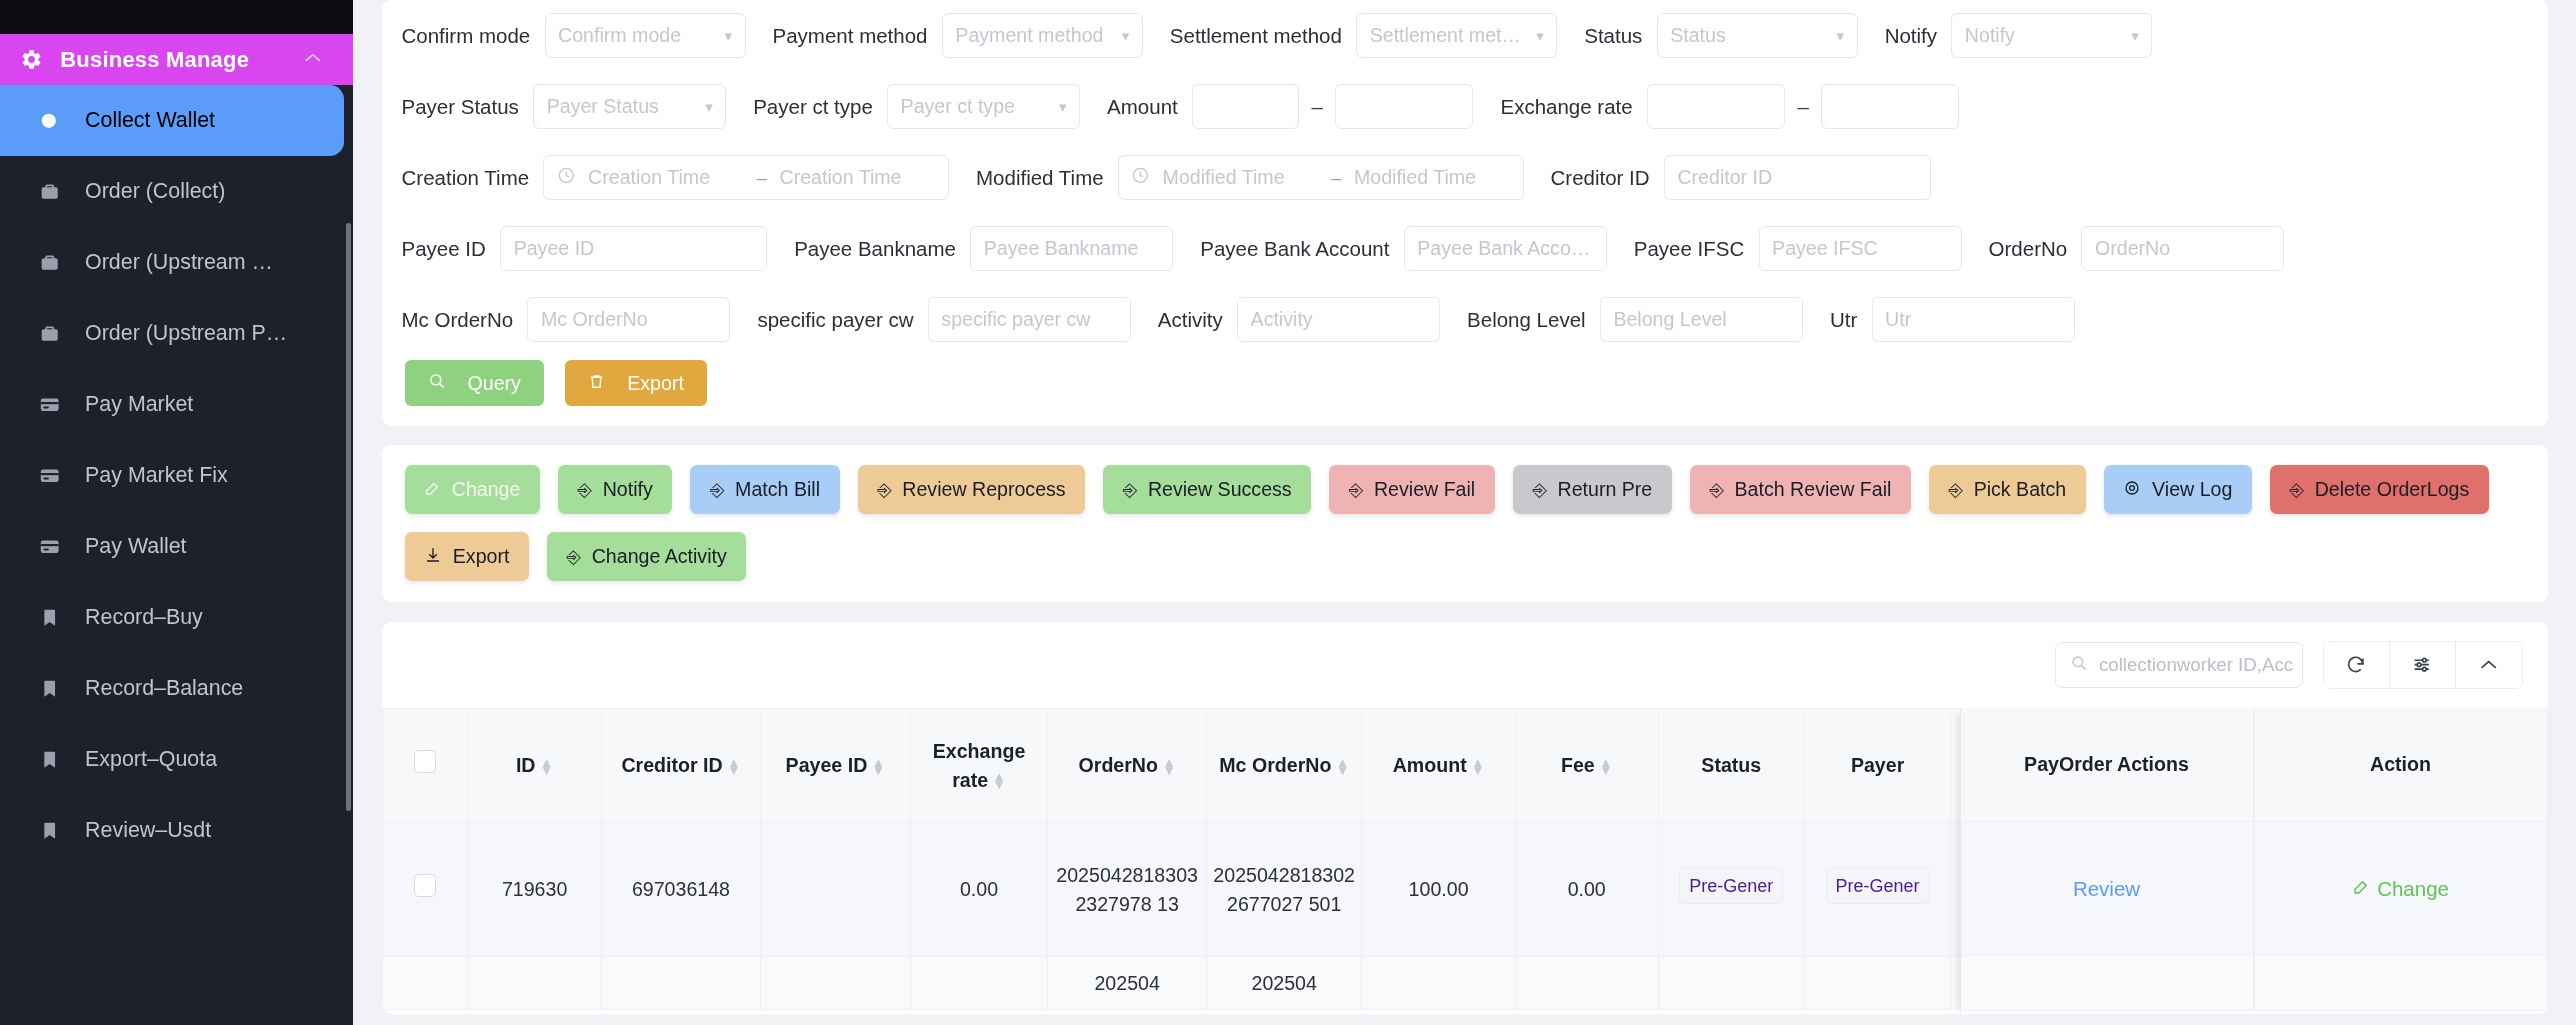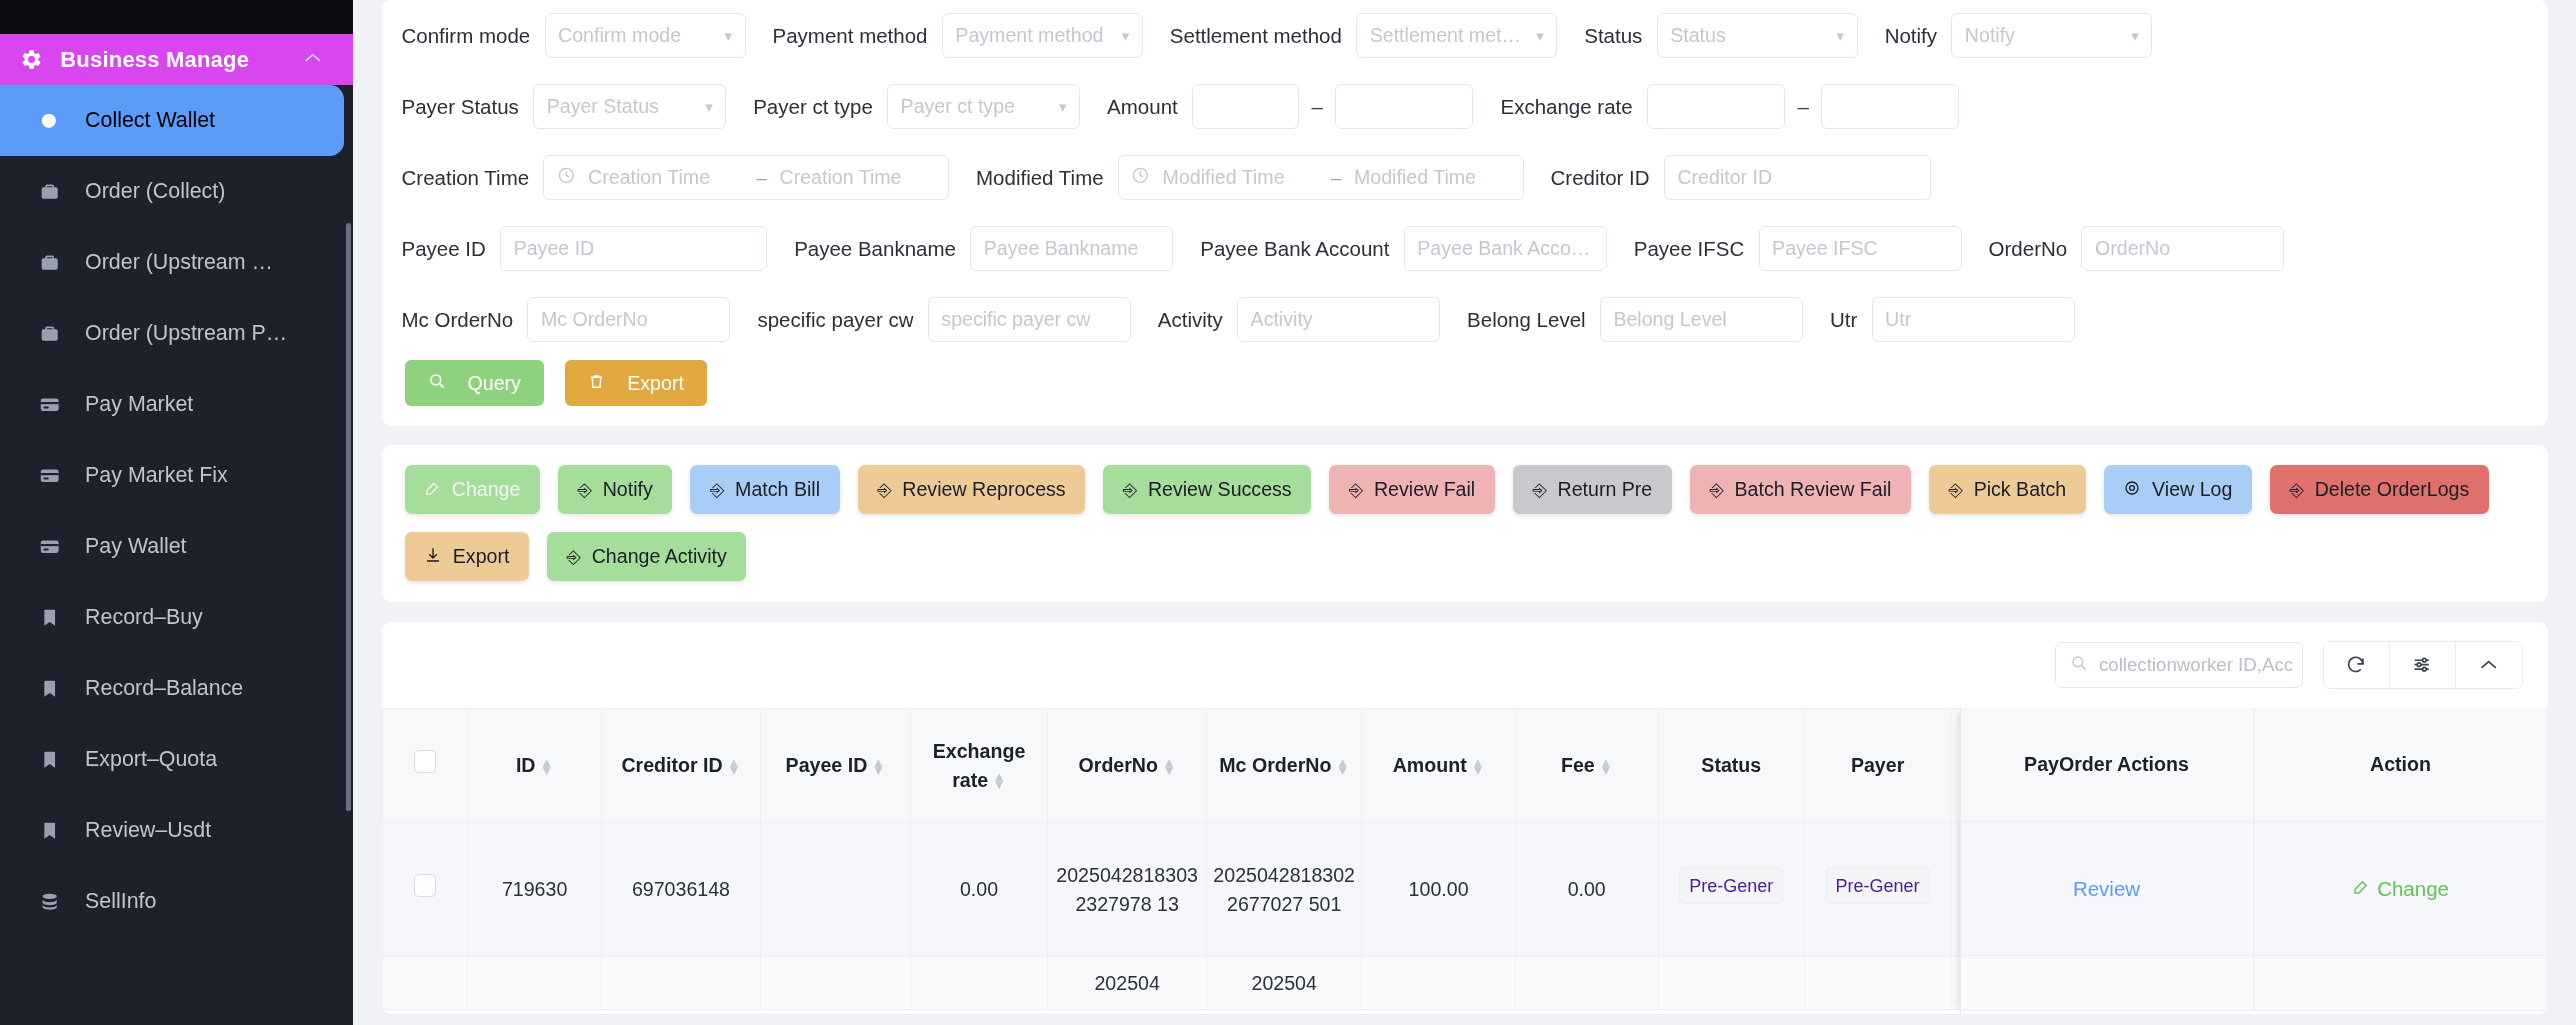--- a/index.html
+++ b/index.html
@@ -350,30 +350,20 @@
 
       <div class="sb-item">
         <span class="ic">
           <svg width="21.4" height="21.4" viewBox="0 0 24 24" fill="#9aa0ad">
             <path d="M7 3h10a1 1 0 0 1 1 1v17l-6-4.2L6 21V4a1 1 0 0 1 1-1z"></path>
           </svg>
         </span>
         <span class="lbl">Review–Usdt</span>
       </div>
 
-      <div class="sb-item">
-        <span class="ic">
-          <svg width="21.4" height="21.4" viewBox="0 0 24 24" fill="#9aa0ad">
-            <ellipse cx="12" cy="6" rx="8" ry="3"></ellipse>
-            <path d="M4 9.5c0 1.66 3.58 3 8 3s8-1.34 8-3V13c0 1.66-3.58 3-8 3s-8-1.34-8-3V9.5z"></path>
-            <path d="M4 15.5c0 1.66 3.58 3 8 3s8-1.34 8-3V18c0 1.66-3.58 3-8 3s-8-1.34-8-3v-2.5z"></path>
-          </svg>
-        </span>
-        <span class="lbl">SellInfo</span>
-      </div>
     </nav>
 
     <div class="sb-scroll"></div>
   </aside>
 
   <main class="main">
 
     <section class="card filter-card">
 
       <div class="frow">

